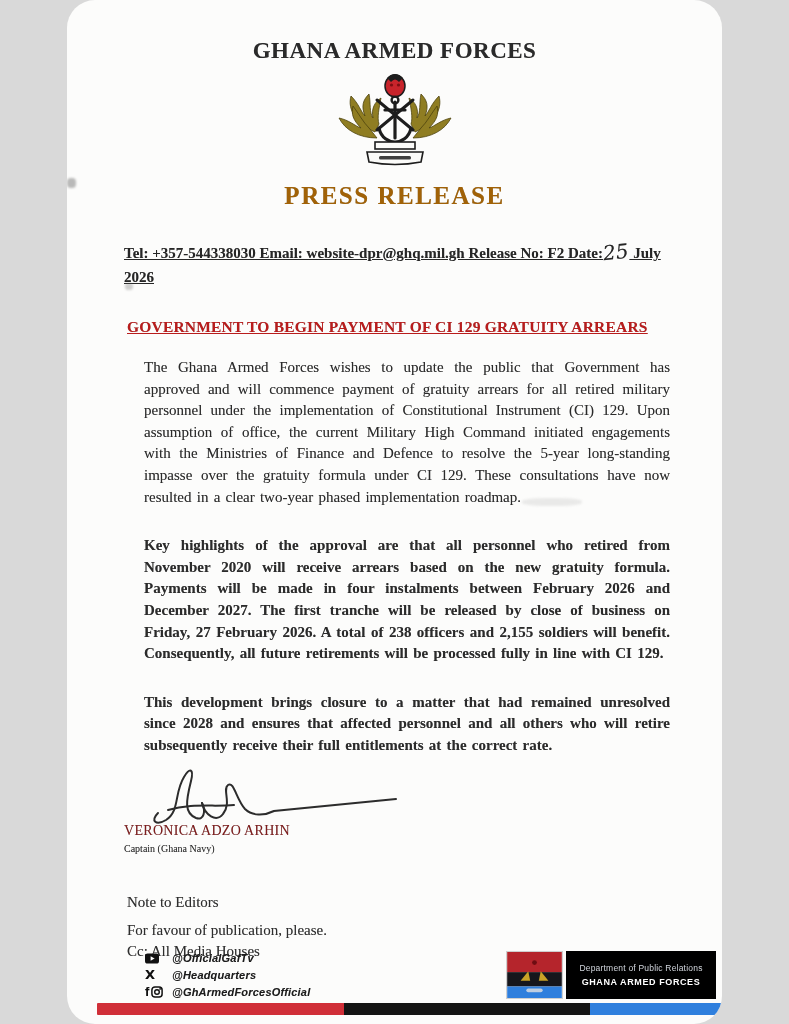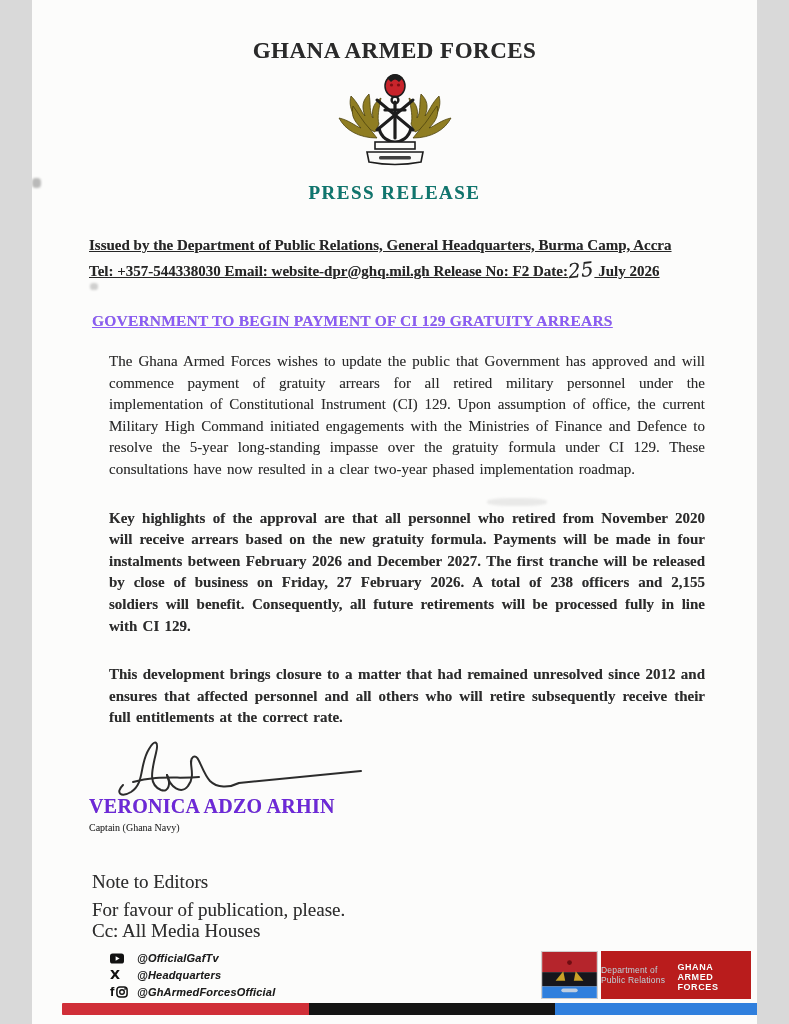--- a/index.html
+++ b/index.html
@@ -1,43 +1,44 @@
 <!DOCTYPE html>
 <html><head>
 <meta charset="utf-8">
 <style>
   * { margin:0; padding:0; box-sizing:border-box; }
   html,body { background:#d9d9d9; }
   .page {
     position:relative;
-    width:725px; height:1024px;
+    width:655px; height:1024px;
     margin:0 auto;
     background:#fcfcfb;
     font-family:"Liberation Serif", serif;
     color:#242424;
     overflow:hidden;
     text-shadow:0 0 0.6px rgba(40,40,40,.35);
+    border-radius:28px;
   }
   
   .org-title {
     padding-top:38px;
     text-align:center;
     font-size:23px;
     font-weight:bold;
     letter-spacing:.5px;
     color:#2a2a2a;
   }
   .crest-wrap { width:156px; margin:8px auto 0; }
   .press-release {
     text-align:center;
-    font-size:19px;
+    font-size:25px;
     font-weight:bold;
     letter-spacing:1.5px;
     margin-top:8px;
-    color:#0f766e;
+    color:#a16207;
   }
   
   .issued {
     margin:30px 52px 0 57px;
     font-weight:bold;
     font-size:15px;
     line-height:23.5px;
     color:#262626;
   }
   .issued .line { text-decoration:underline; }
@@ -51,55 +52,55 @@
     position:relative; top:1px;
     margin:0 1px 0 0;
   }
   
   .headline {
     margin:29px 52px 0 60px;
     font-size:15.5px;
     font-weight:bold;
     text-decoration:underline;
     letter-spacing:.2px;
-    color:#8b5cf6;
+    color:#b91c1c;
   }
   .para {
     margin:21px 52px 0 77px;
     font-size:15px;
     line-height:21.6px;
     text-align:justify;
     word-spacing:1.5px;
     color:#2b2b2b;
   }
   .para.gap { margin-top:27px;font-weight:bold; }
   
   .signature-block { margin:6px 0 0 57px; }
   .sig-svg { display:block; margin-left:20px; }
-  .sig-name { font-size:20px; font-weight:bold; letter-spacing:.3px; margin-top:-4px; color:#6d28d9; }
+  .sig-name { font-size:14px; font-weight:normal; letter-spacing:.3px; margin-top:-4px; color:#7f1d1d; }
   .sig-rank, .sig-role { font-size:10px; line-height:19.5px; color:#2e2e2e; }
   
-  .notes { margin:34px 0 0 60px; font-size:19px; color:#2e2e2e; }
+  .notes { margin:34px 0 0 60px; font-size:15px; color:#2e2e2e; }
   .notes .note-heading { margin-bottom:7px; }
   .notes div { line-height:21px; }
   
   .social { position:absolute; left:30px; top:950px; font-family:"Liberation Sans", sans-serif; }
   .social-row { display:flex; align-items:center; height:16px; margin-bottom:1px;padding-left:48px; }
   .social-icons { width:27px; display:flex; align-items:center; gap:2px; }
   .social-handle {
     font-size:11px; font-weight:bold; font-style:italic;
     color:#1c1c1c; letter-spacing:.2px;
   }
   .fb-glyph { font-weight:bold; font-size:13px; line-height:12px; color:#111; font-family:"Liberation Sans", sans-serif; }
   .x-glyph { font-weight:900; font-size:13px; line-height:12px; color:#111; font-family:"DejaVu Sans", sans-serif; }
   .footer-logo { position:absolute; right:6px; top:951px; display:flex; gap:3px; }
   .mini-crest { width:57px; height:48px; border:1px solid #cfcfcf; display:block; }
   .dept-box {
-    width:150px; height:48px; background:#b91c1c;
-    display:flex; flex-direction:row; justify-content:center; align-items:center;
+    width:150px; height:48px; background:#000000;
+    display:flex; flex-direction:column; justify-content:center; align-items:center;
     font-family:"Liberation Sans", sans-serif; text-align:left;
   }
   .dept-line1 { color:#cfd3da; font-size:8.5px; letter-spacing:.2px; }
   .dept-line2 { color:#fff; font-size:9px; font-weight:bold; letter-spacing:.6px; margin-top:4px; }
   .tricolor { position:absolute; left:30px; top:1003px; width:740px; height:12px; display:flex; border-radius:1px; overflow:hidden; }
   .tricolor span { flex:1; height:100%; display:block; }
   
   .artifact { position:absolute; background:#6a6a6a; opacity:.18; border-radius:40%; filter:blur(1px); }
   .a1 { left:0; top:178px; width:9px; height:10px; opacity:.45; }
   .a2 { left:58px; top:283px; width:8px; height:7px; opacity:.3; }
@@ -150,29 +151,28 @@
 
       <rect x="58" y="70" width="40" height="7" fill="#fbfbf9" stroke="#1d1d1d" stroke-width="1.6"></rect>
       <path d="M50,80 L106,80 L104,90 Q78,95 52,90 Z" fill="#fbfbf9" stroke="#1d1d1d" stroke-width="1.6"></path>
       <rect x="62" y="84" width="32" height="3.4" rx="1.5" fill="#1d1d1d" opacity=".85"></rect>
     </svg>
   </div>
 
   <div class="press-release">PRESS RELEASE</div>
 
   <div class="issued">
-    <div class="line">Issued by the Department of Public Relations, General Headquarters, Burma Camp, Accra</div>
     <div class="line"><span>Tel: +357-544338030 Email: website-dpr@ghq.mil.gh Release No: F2 Date:</span><span class="handwritten">25</span><span> July 2026</span></div>
   </div>
 
   <div class="headline">GOVERNMENT TO BEGIN PAYMENT OF CI 129 GRATUITY ARREARS</div>
 
   <p class="para">The Ghana Armed Forces wishes to update the public that Government has approved and will commence payment of gratuity arrears for all retired military personnel under the implementation of Constitutional Instrument (CI) 129. Upon assumption of office, the current Military High Command initiated engagements with the Ministries of Finance and Defence to resolve the 5-year long-standing impasse over the gratuity formula under CI 129. These consultations have now resulted in a clear two-year phased implementation roadmap.</p>
   <p class="para gap">Key highlights of the approval are that all personnel who retired from November 2020 will receive arrears based on the new gratuity formula. Payments will be made in four instalments between February 2026 and December 2027. The first tranche will be released by close of business on Friday, 27 February 2026. A total of 238 officers and 2,155 soldiers will benefit. Consequently, all future retirements will be processed fully in line with CI 129.</p>
-  <p class="para gap">This development brings closure to a matter that had remained unresolved since 2012 and ensures that affected personnel and all others who will retire subsequently receive their full entitlements at the correct rate.</p>
+  <p class="para gap">This development brings closure to a matter that had remained unresolved since 2028 and ensures that affected personnel and all others who will retire subsequently receive their full entitlements at the correct rate.</p>
 
   <div class="signature-block">
     <svg class="sig-svg" width="280" height="64" viewBox="0 0 280 64">
       <g fill="none" stroke="#2c2c2c" stroke-width="2" stroke-linecap="round">
         <path d="M14,50 C6,58 12,63 22,57 C36,48 30,30 40,14 C46,4 50,6 47,18 C42,38 40,50 52,55 C60,58 62,48 58,40"></path>
         <path d="M58,40 C61,52 72,60 79,51 C88,40 78,26 84,22 C90,18 92,36 101,46 C108,53 120,53 130,48 L252,36"></path>
         <path d="M24,47 C48,40 70,44 90,42"></path>
       </g>
     </svg>
     <div class="sig-name">VERONICA ADZO ARHIN</div>

